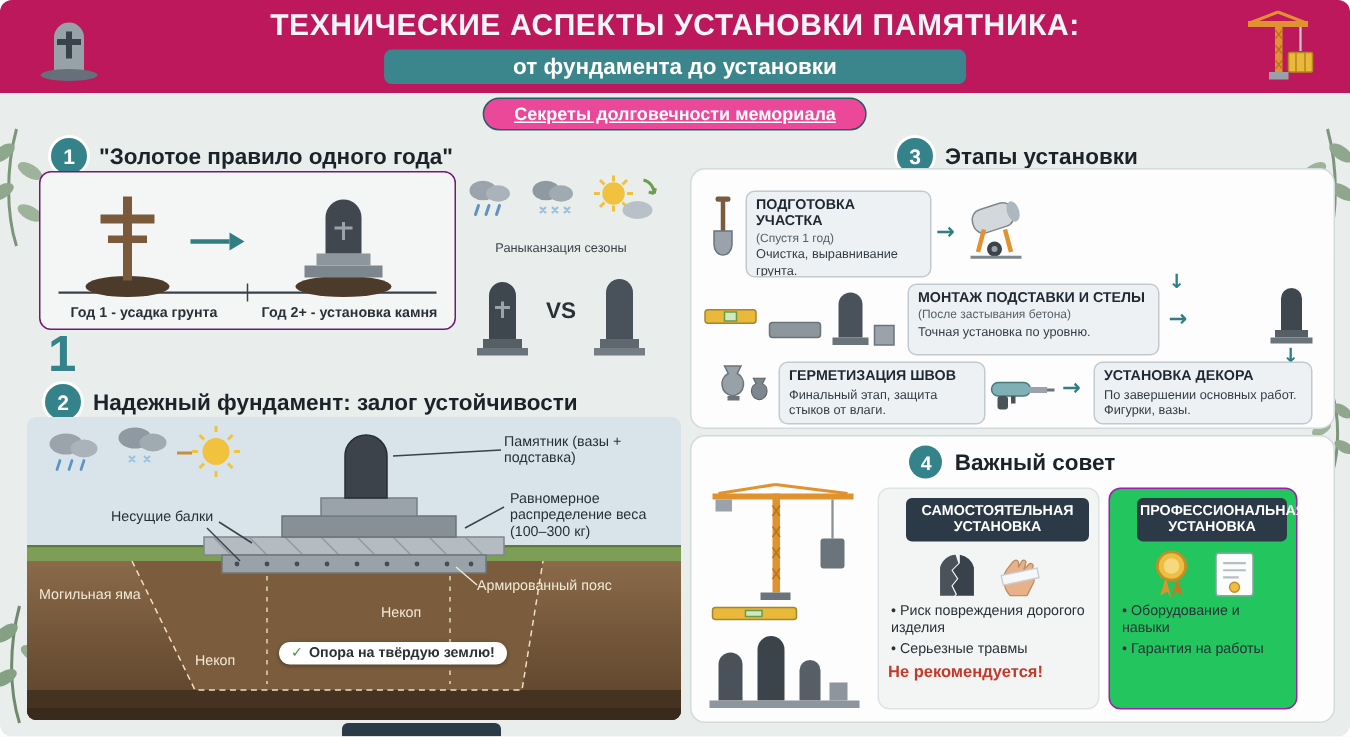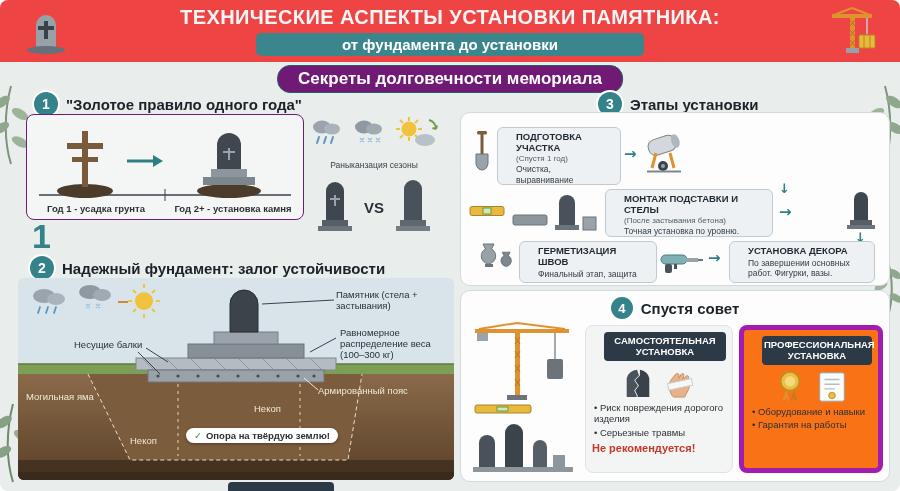--- a/index.html
+++ b/index.html
@@ -2,72 +2,72 @@
 <html><head>
 <meta charset="utf-8">
 <style>
   html,body{margin:0;padding:0;background:#ffffff;}
   .canvas{
     position:relative;width:900px;height:491px;overflow:hidden;
     background:#e9edec;border-radius:8px;
     font-family:"Liberation Sans","DejaVu Sans",sans-serif;color:#20272d;
   }
   
-  .hdr{position:absolute;left:0;top:0;width:900px;height:62px;background:#ef4444;}
+  .hdr{position:absolute;left:0;top:0;width:900px;height:62px;background:#be185d;}
   .hdr-title{position:absolute;left:0;top:6px;width:100%;text-align:center;
     font-size:20px;font-weight:bold;color:#f3f5f6;letter-spacing:.4px;}
   .hdr-sub{position:absolute;top:33px;left:50%;transform:translateX(-50%);
     background:#3b868c;color:#fff;font-size:15px;font-weight:bold;
     padding:3px 86px;border-radius:5px;white-space:nowrap;}
   .badge{position:absolute;top:65px;left:50%;transform:translateX(-50%);
-    background:#701a75;color:#fff;font-size:17px;font-weight:bold;
-    padding:3px 20px;border-radius:13px;border:1px solid #225e63;white-space:nowrap;}
+    background:#ec4899;color:#fff;font-size:12px;font-weight:bold;
+    padding:3px 20px;border-radius:13px;border:1px solid #225e63;white-space:nowrap;text-decoration:underline;}
   
   .sec-head{position:absolute;display:flex;align-items:center;gap:8px;}
   .num{width:24px;height:24px;border-radius:50%;background:#35838a;color:#fff;
     font-weight:bold;font-size:14px;display:flex;align-items:center;justify-content:center;
     box-shadow:0 0 0 2px #ffffff;flex:0 0 auto;}
   .sec-title{font-size:15px;font-weight:bold;color:#1b2228;white-space:nowrap;}
   
   .s1-illu{position:absolute;left:26px;top:114px;width:276px;height:104px;
     background:#f4f6f6;border:1px solid #701a75;border-radius:8px;}
   .s1-year{position:absolute;bottom:5px;font-size:9.5px;font-weight:bold;color:#2a3136;text-align:center;}
   .s1-weather{position:absolute;left:306px;top:116px;width:136px;display:flex;gap:6px;align-items:flex-start;justify-content:center;}
   .s1-seasons{position:absolute;left:302px;top:160px;width:144px;text-align:center;font-size:8.5px;color:#3a4248;}
-  .s1-vs{position:absolute;left:304px;top:174px;width:140px;height:66px;display:flex;justify-content:center;gap:10px;}
+  .s1-vs{position:absolute;left:304px;top:174px;width:140px;height:66px;display:flex;align-items:flex-end;justify-content:center;gap:10px;}
   .vs-txt{font-size:15px;font-weight:bold;color:#2a3136;align-self:center;}
   .s1-note{position:absolute;left:32px;top:222px;width:272px;display:flex;gap:10px;align-items:flex-start;}
   .s1-note-num{font-size:34px;font-weight:bold;color:#35838a;line-height:.85;}
   .s1-note-txt{font-size:10.5px;font-weight:600;color:#262d33;line-height:1.3;}
   
   .s2-illu{position:absolute;left:18px;top:278px;width:436px;height:202px;border-radius:6px;overflow:hidden;}
   .lbl{position:absolute;font-size:9.5px;line-height:1.15;color:#273037;}
   .lbl.light{color:#f1e9d6;}
   .check-pill{position:absolute;left:168px;top:150px;background:#fff;border-radius:10px;
     padding:2px 8px;font-size:9.5px;font-weight:bold;color:#2a3136;display:flex;gap:4px;align-items:center;
     box-shadow:0 1px 3px rgba(0,0,0,.35);white-space:nowrap;}
   .check-mark{color:#3f9a48;font-family:"DejaVu Sans",sans-serif;font-weight:bold;}
   
   .flow{position:absolute;left:460px;top:112px;width:428px;height:172px;background:#fdfdfd;
     border:1px solid #d4dadc;border-radius:10px;}
   .step-box{position:absolute;background:#edf1f3;border:1px solid #c2cad0;border-radius:6px;
-    padding:4px 18px;box-sizing:border-box;overflow:hidden;}
+    padding:4px 6px;box-sizing:border-box;overflow:hidden;}
   .step-title{font-size:9.5px;font-weight:bold;color:#1e2832;line-height:1.15;}
   .step-sub{font-size:8px;color:#55606a;line-height:1.2;}
   .step-text{font-size:8.5px;color:#333c44;line-height:1.2;margin-top:1px;}
   .flow-arrow{position:absolute;color:#2f7e84;font-weight:bold;font-size:15px;
     font-family:"DejaVu Sans",sans-serif;line-height:1;}
   .flow-icon{position:absolute;}
   
   .advice{position:absolute;left:460px;top:290px;width:428px;height:190px;background:#fdfdfd;
     border:1px solid #d4dadc;border-radius:10px;}
   .advice-head{position:absolute;left:0;top:6px;width:100%;display:flex;align-items:center;justify-content:center;gap:8px;}
   .advice-col{position:absolute;top:34px;height:148px;border-radius:8px;box-sizing:border-box;padding:6px;}
   .col-diy{left:124px;width:148px;background:#f3f5f5;border:1px solid #dfe3e5;}
-  .col-pro{left:278px;width:144px;background:#f97316;border:5px solid #a21caf;}
+  .col-pro{left:278px;width:126px;background:#22c55e;border:1px solid #a21caf;}
   .col-head{background:#2c3947;color:#fff;font-size:9.5px;font-weight:bold;text-align:center;
     border-radius:4px;padding:3px 2px;line-height:1.2;margin-left:12px;}
   .col-icons{display:flex;justify-content:center;gap:12px;margin:5px 0 2px 0;height:34px;align-items:center;}
   .col-list{margin:0;padding:0 0 0 2px;list-style:none;font-size:9.5px;color:#2a3136;line-height:1.22;}
   .col-list li{margin:2px 0;}
   .col-list li::before{content:"• ";}
   .verdict{color:#c5392b;font-weight:bold;font-size:11px;text-align:left;margin-top:3px;}
   .deco{position:absolute;}
   .bottom-bar{position:absolute;left:228px;top:482px;width:106px;height:9px;background:#2c3947;border-radius:4px 4px 0 0;}
 </style>
@@ -286,21 +286,21 @@
       <rect x="170" y="66" width="116" height="14" fill="#879097" stroke="#6a737a"></rect>
       <rect x="196" y="54" width="64" height="12" fill="#9aa3aa" stroke="#757e85"></rect>
       <path d="M212 54 V26 a14 14 0 0 1 28 0 V54 Z" fill="#3c434a" stroke="#272e34"></path>
 
       <line x1="316" y1="22" x2="244" y2="26" stroke="#39414a" stroke-width="1"></line>
       <line x1="318" y1="60" x2="292" y2="74" stroke="#39414a" stroke-width="1"></line>
       <line x1="128" y1="70" x2="150" y2="84" stroke="#39414a" stroke-width="1"></line>
       <line x1="120" y1="74" x2="142" y2="96" stroke="#39414a" stroke-width="1"></line>
       <line x1="300" y1="112" x2="286" y2="100" stroke="#f1e9d6" stroke-width="1"></line>
     </svg>
-    <div class="lbl" style="left:318px;top:12px;width:104px">Памятник (стела + застывания)</div>
+    <div class="lbl" style="left:318px;top:12px;width:104px">Памятник (вазы + подставка)</div>
     <div class="lbl" style="left:322px;top:50px;width:106px">Равномерное распределение веса (100–300 кг)</div>
     <div class="lbl" style="left:56px;top:62px;width:74px">Несущие балки</div>
     <div class="lbl light" style="left:8px;top:114px;width:70px">Могильная яма</div>
     <div class="lbl light" style="left:236px;top:126px">Некоп</div>
     <div class="lbl light" style="left:300px;top:108px;width:92px">Армированный пояс</div>
     <div class="lbl light" style="left:112px;top:158px">Некоп</div>
     <div class="check-pill">
       <span class="check-mark">✓</span>
       <span>Опора на твёрдую землю!</span>
     </div>
@@ -377,21 +377,21 @@
     <span class="flow-arrow" style="left:247px;top:138px">→</span>
     <div class="step-box" style="left:268px;top:128px;width:146px;height:42px">
       <div class="step-title">УСТАНОВКА ДЕКОРА</div>
       <div class="step-text">По завершении основных работ. Фигурки, вазы.</div>
     </div>
   </div>
 
   <div class="advice">
     <div class="advice-head">
       <div class="num" style="width:22px;height:22px;font-size:13px">4</div>
-      <div class="sec-title">Спустя совет</div>
+      <div class="sec-title">Важный совет</div>
     </div>
 
     <svg class="deco" style="left:8px;top:30px" width="112" height="154" viewBox="0 0 112 154">
       <rect x="46" y="8" width="5" height="66" fill="#e0922f"></rect>
       <path d="M46 16 l5 7 m0 -7 l-5 7 M46 30 l5 7 m0 -7 l-5 7 M46 44 l5 7 m0 -7 l-5 7 M46 58 l5 7 m0 -7 l-5 7" stroke="#b5741f" stroke-width="1"></path>
       <rect x="6" y="8" width="94" height="4" fill="#e0922f"></rect>
       <path d="M48 2 L10 8 M48 2 L96 8" stroke="#e0922f" stroke-width="2" fill="none"></path>
       <rect x="8" y="12" width="11" height="8" fill="#9aa3ab"></rect>
       <line x1="86" y1="12" x2="86" y2="38" stroke="#8a8f94" stroke-width="1.5"></line>
       <rect x="78" y="38" width="16" height="20" rx="2" fill="#6b747b"></rect>

